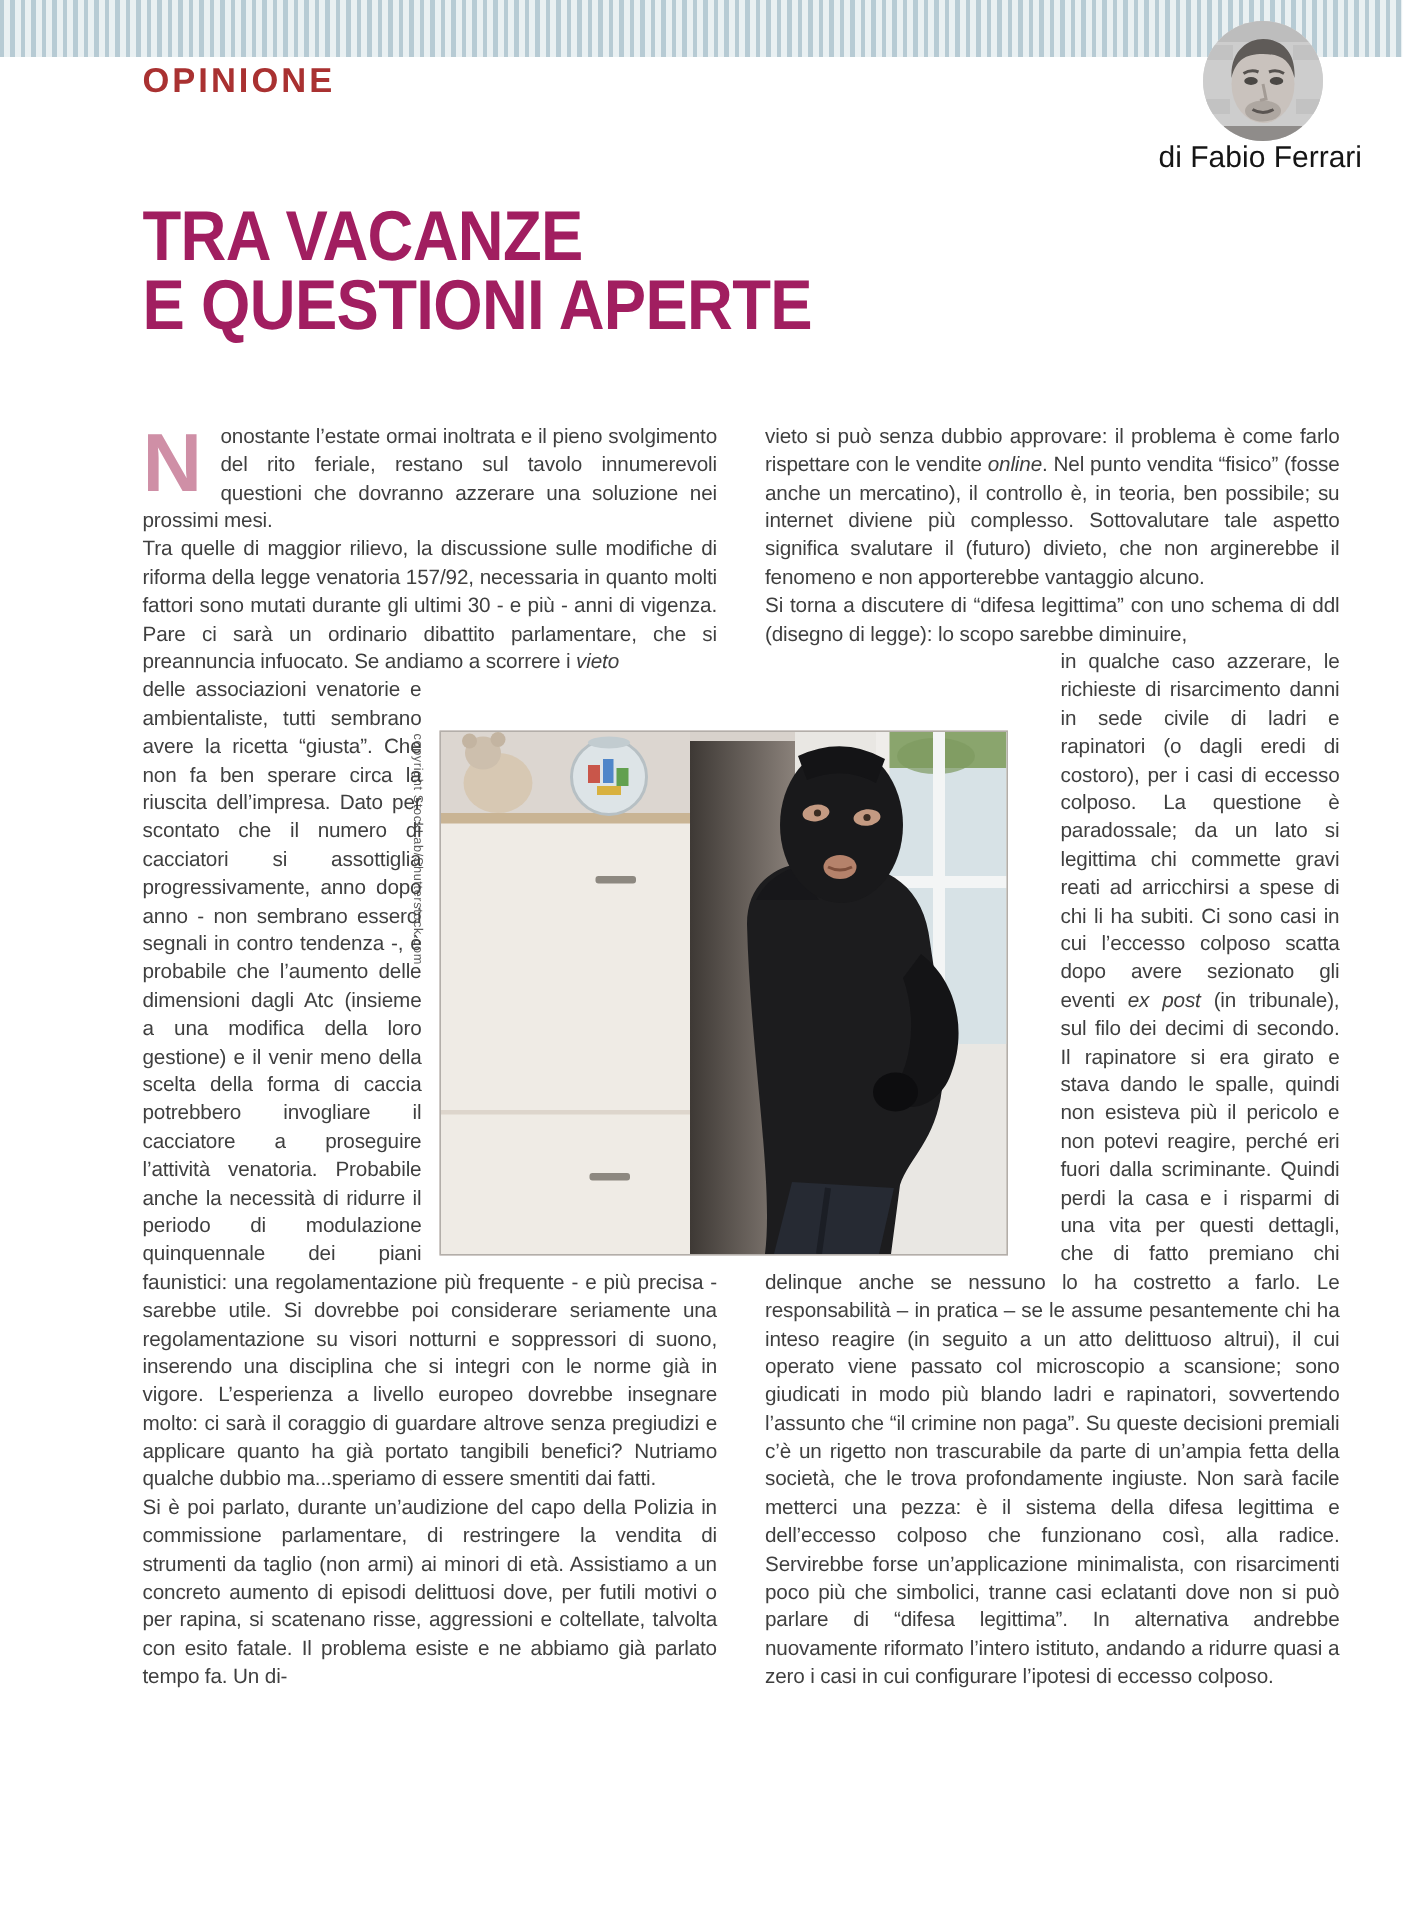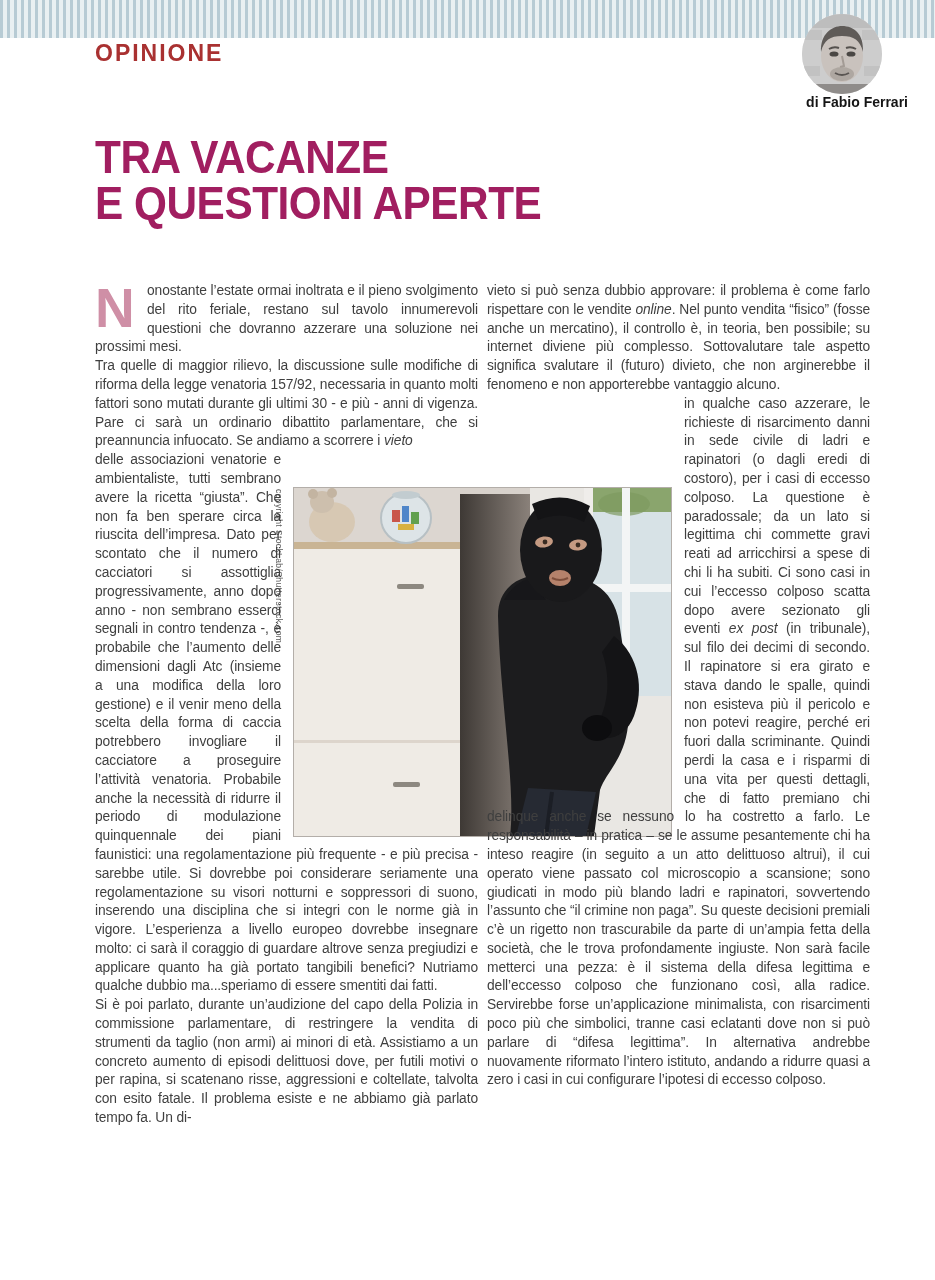--- a/index.html
+++ b/index.html
@@ -20,40 +20,40 @@
     position:absolute;left:95px;top:40px;
     font-size:23px;font-weight:bold;letter-spacing:2px;
     color:#a93131;
   }
   .portrait{
     position:absolute;left:802px;top:14px;width:80px;height:80px;
     border-radius:50%;overflow:hidden;background:#d9d9d9;
   }
   .byline{
     position:absolute;right:27px;top:94px;
-    font-size:14px;font-weight:bold;color:#151515;
+    font-size:20px;font-weight:normal;color:#151515;
   }
   .headline{
     position:absolute;left:95px;top:134px;
     font-size:47px;line-height:46px;font-weight:bold;
     color:#a11e60;letter-spacing:-0.5px;
     transform:scaleX(0.9);transform-origin:left top;
     white-space:nowrap;
   }
   
   .col{
     position:absolute;top:282px;width:383px;
     font-size:13.8px;line-height:18.8px;
     text-align:justify;letter-spacing:-0.1px;
     color:#3f3f3f;
     hyphens:auto;-webkit-hyphens:auto;
   }
   .col p{margin:0;}
   .col-left{left:95px;}
-  .col-right{left:487px;}
+  .col-right{left:510px;}
   .dropcap{
     float:left;
     font-size:55px;line-height:44px;font-weight:bold;
     color:#cf8fa6;
     width:44px;margin:4px 8px 0 0;text-align:left;
   }
   .wrap-right{float:right;width:197px;height:388px;}
   .wrap-left{float:left;width:197px;height:398px;}
   .it{font-style:italic;}
   
@@ -167,16 +167,17 @@
 
   <div class="col col-left">
     <p><span class="dropcap">N</span><span>onostante l’estate ormai inoltrata e il pieno svolgimento del rito feriale, restano sul tavolo innumerevoli questioni che dovranno azzerare una soluzione nei prossimi mesi.</span></p>
     <p><span>Tra quelle di maggior rilievo, la discussione sulle modifiche di riforma della legge venatoria 157/92,  necessaria in quanto molti fattori sono mutati durante gli ultimi 30 - e più - anni di vigenza. Pare ci sarà un ordinario dibattito parlamentare, che si preannuncia infuocato. Se andiamo a scorrere i </span><span class="it">vieto</span></p>
     <p><span class="wrap-right"></span><span>delle associazioni venatorie e ambientaliste, tutti sembrano avere la ricetta “giusta”. Che non fa ben sperare circa la riuscita dell’impresa. Dato per scontato che il numero di cacciatori si assottiglia progressivamente, anno dopo anno - non sembrano esserci segnali in contro tendenza -, è probabile che l’aumento delle dimensioni dagli Atc (insieme a una modifica della loro gestione) e il venir meno della scelta della forma di caccia potrebbero invogliare il cacciatore a proseguire l’attività venatoria. Probabile anche la necessità di ridurre il periodo di modulazione quinquennale dei piani faunistici: una regolamentazione più frequente - e più precisa - sarebbe utile. Si dovrebbe poi considerare seriamente una regolamentazione su visori notturni e soppressori di suono, inserendo una disciplina che si integri con le norme già in vigore. L’esperienza a livello europeo dovrebbe insegnare molto: ci sarà il coraggio di guardare altrove senza pregiudizi e applicare quanto ha già portato tangibili benefici? Nutriamo qualche dubbio ma...speriamo di essere smentiti dai fatti.</span></p>
     <p><span>Si è poi parlato, durante un’audizione del capo della Polizia in commissione parlamentare, di restringere la vendita di strumenti da taglio (non armi) ai minori di età. Assistiamo a un concreto aumento di episodi delittuosi dove, per futili motivi o per rapina, si scatenano risse, aggressioni e coltellate, talvolta con esito fatale. Il problema esiste e ne abbiamo già parlato tempo fa. Un di-</span></p>
   </div>
 
   <div class="col col-right">
     <p><span>vieto si può senza dubbio approvare: il problema è come farlo rispettare con le vendite </span><span class="it">online</span><span>. Nel punto vendita “fisico” (fosse anche un mercatino), il controllo è, in teoria, ben possibile; su internet diviene più complesso. Sottovalutare tale aspetto significa svalutare il (futuro) divieto, che non arginerebbe il fenomeno e non apporterebbe vantaggio alcuno.</span></p>
+    <p><span>Si torna a discutere di “difesa legittima” con uno schema di ddl (disegno di legge): lo scopo sarebbe diminuire,</span></p>
     <p><span class="wrap-left"></span><span>in qualche caso azzerare, le richieste di risarcimento danni in sede civile di ladri e rapinatori (o dagli eredi di costoro), per i casi di eccesso colposo. La questione è paradossale; da un lato si legittima chi commette gravi reati ad arricchirsi a spese di chi li ha subiti. Ci sono casi in cui l’eccesso colposo scatta dopo avere sezionato gli eventi </span><span class="it">ex post</span><span> (in tribunale), sul filo dei decimi di secondo. Il rapinatore si era girato e stava dando le spalle, quindi non esisteva più il pericolo e non potevi reagire, perché eri fuori dalla scriminante. Quindi perdi la casa e i risparmi di una vita per questi dettagli, che di fatto premiano chi delinque anche se nessuno lo ha costretto a farlo. Le responsabilità – in pratica – se le assume pesantemente chi ha inteso reagire (in seguito a un atto delittuoso altrui), il cui operato viene passato col microscopio a scansione; sono giudicati in modo più blando ladri e rapinatori, sovvertendo l’assunto che “il crimine non paga”. Su queste decisioni premiali c’è un rigetto non trascurabile da parte di un’ampia fetta della società, che le trova profondamente ingiuste. Non sarà facile metterci una pezza: è il sistema della difesa legittima e dell’eccesso colposo che funzionano così, alla radice. Servirebbe forse un’applicazione minimalista, con risarcimenti poco più che simbolici, tranne casi eclatanti dove non si può parlare di “difesa legittima”. In alternativa andrebbe nuovamente riformato l’intero istituto, andando a ridurre quasi a zero i casi in cui configurare l’ipotesi di eccesso colposo.</span></p>
   </div>
 
 </div>
 
 </body></html>

